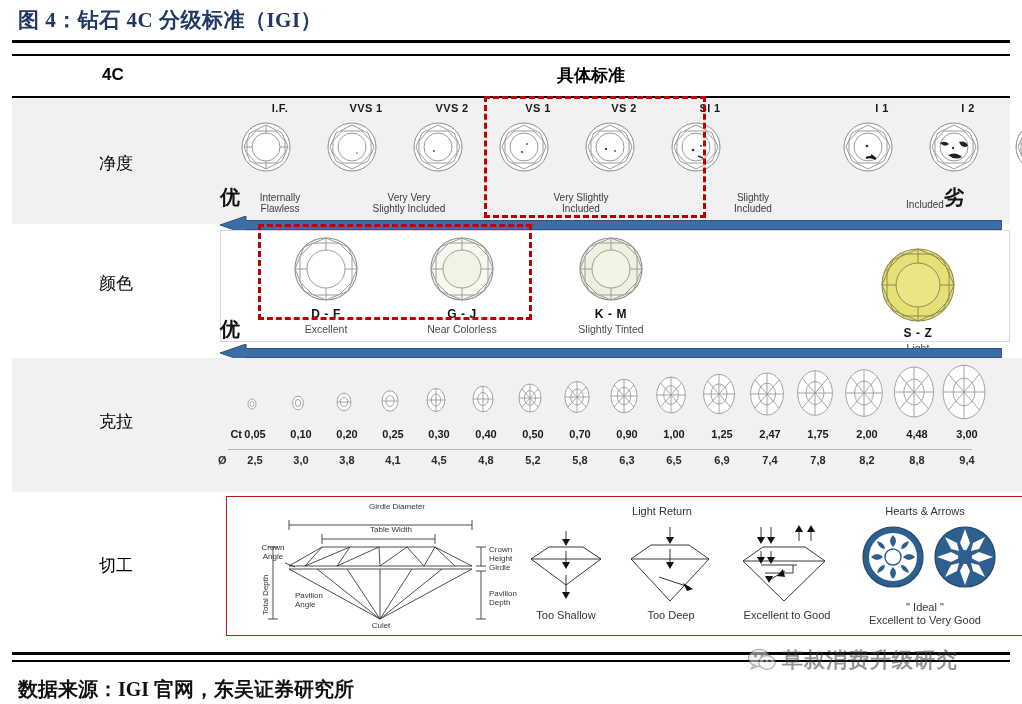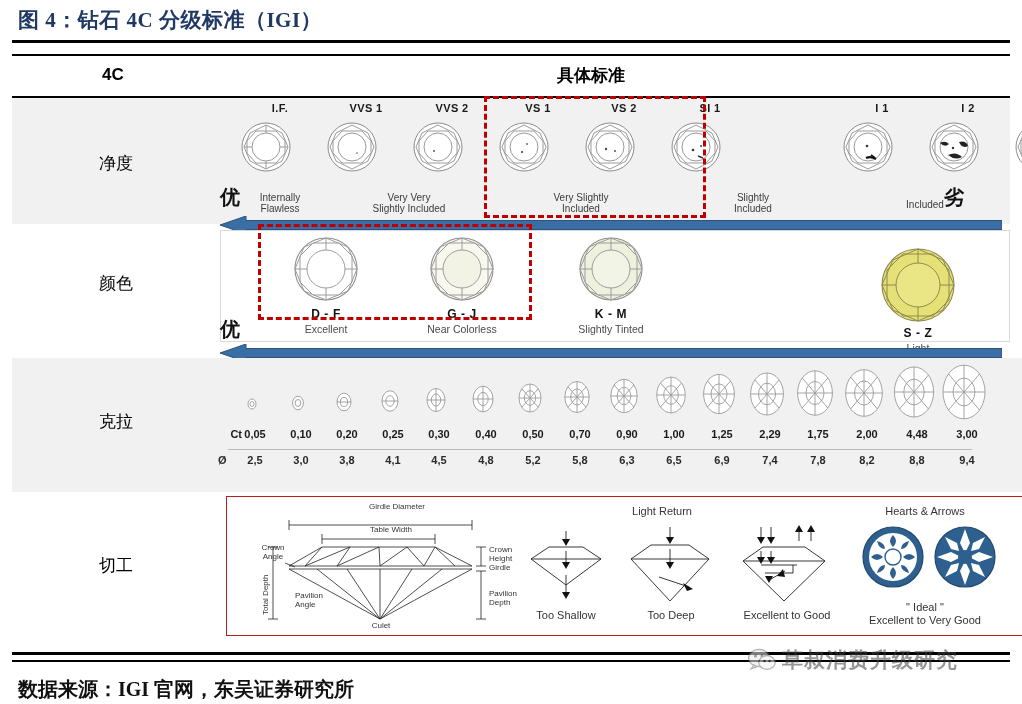--- a/index.html
+++ b/index.html
@@ -532,21 +532,21 @@
               <span class="carat-cell" style="left:54px;">0,10</span>
               <span class="carat-cell" style="left:100px;">0,20</span>
               <span class="carat-cell" style="left:146px;">0,25</span>
               <span class="carat-cell" style="left:192px;">0,30</span>
               <span class="carat-cell" style="left:239px;">0,40</span>
               <span class="carat-cell" style="left:286px;">0,50</span>
               <span class="carat-cell" style="left:333px;">0,70</span>
               <span class="carat-cell" style="left:380px;">0,90</span>
               <span class="carat-cell" style="left:427px;">1,00</span>
               <span class="carat-cell" style="left:475px;">1,25</span>
-              <span class="carat-cell" style="left:523px;">2,29</span>
+              <span class="carat-cell" style="left:523px;">2,47</span>
               <span class="carat-cell" style="left:571px;">1,75</span>
               <span class="carat-cell" style="left:620px;">2,00</span>
               <span class="carat-cell" style="left:670px;">4,48</span>
               <span class="carat-cell" style="left:720px;">3,00</span>
               <span class="carat-hr"></span>
             </div>
             <div class="carat-line sub" style="margin-top:5px;">
               <span class="carat-cell" style="left:-8px;width:24px;text-align:left;">Ø</span>
               <span class="carat-cell" style="left:8px;">2,5</span>
               <span class="carat-cell" style="left:54px;">3,0</span>

